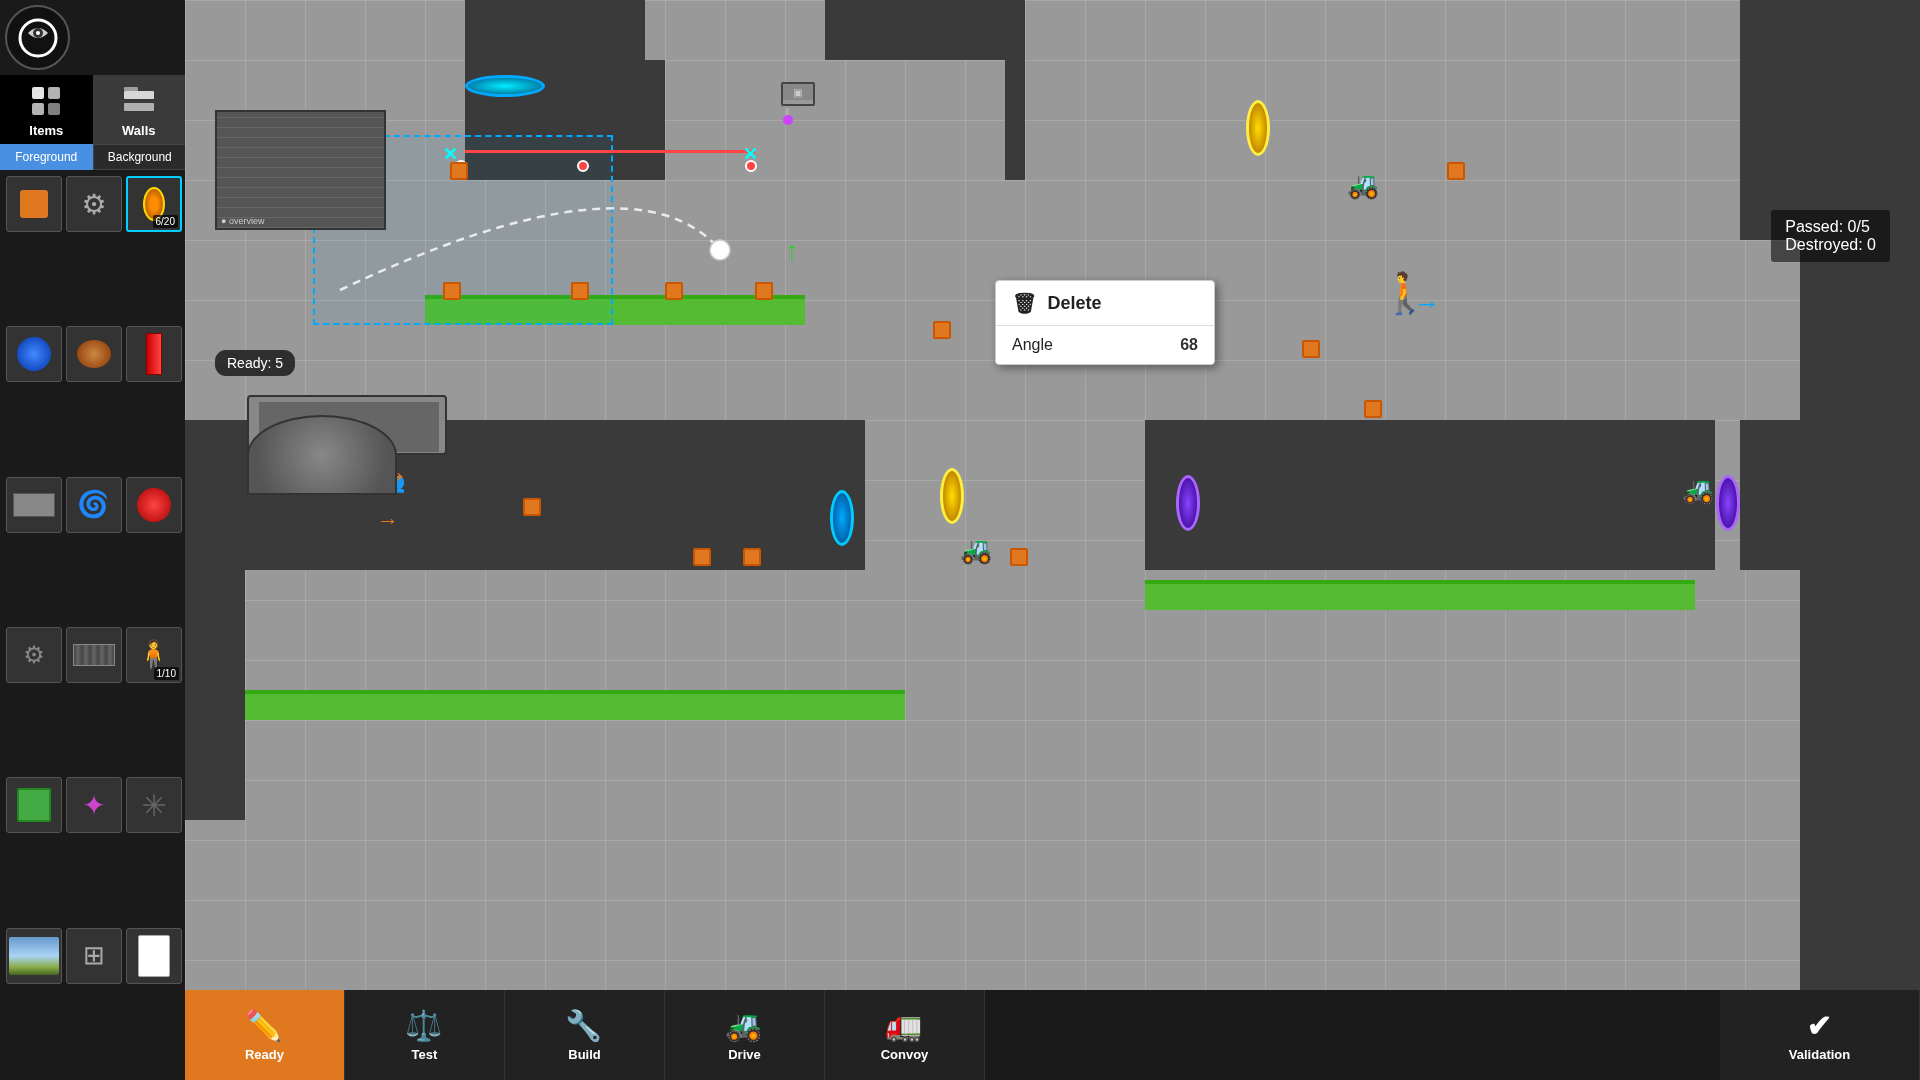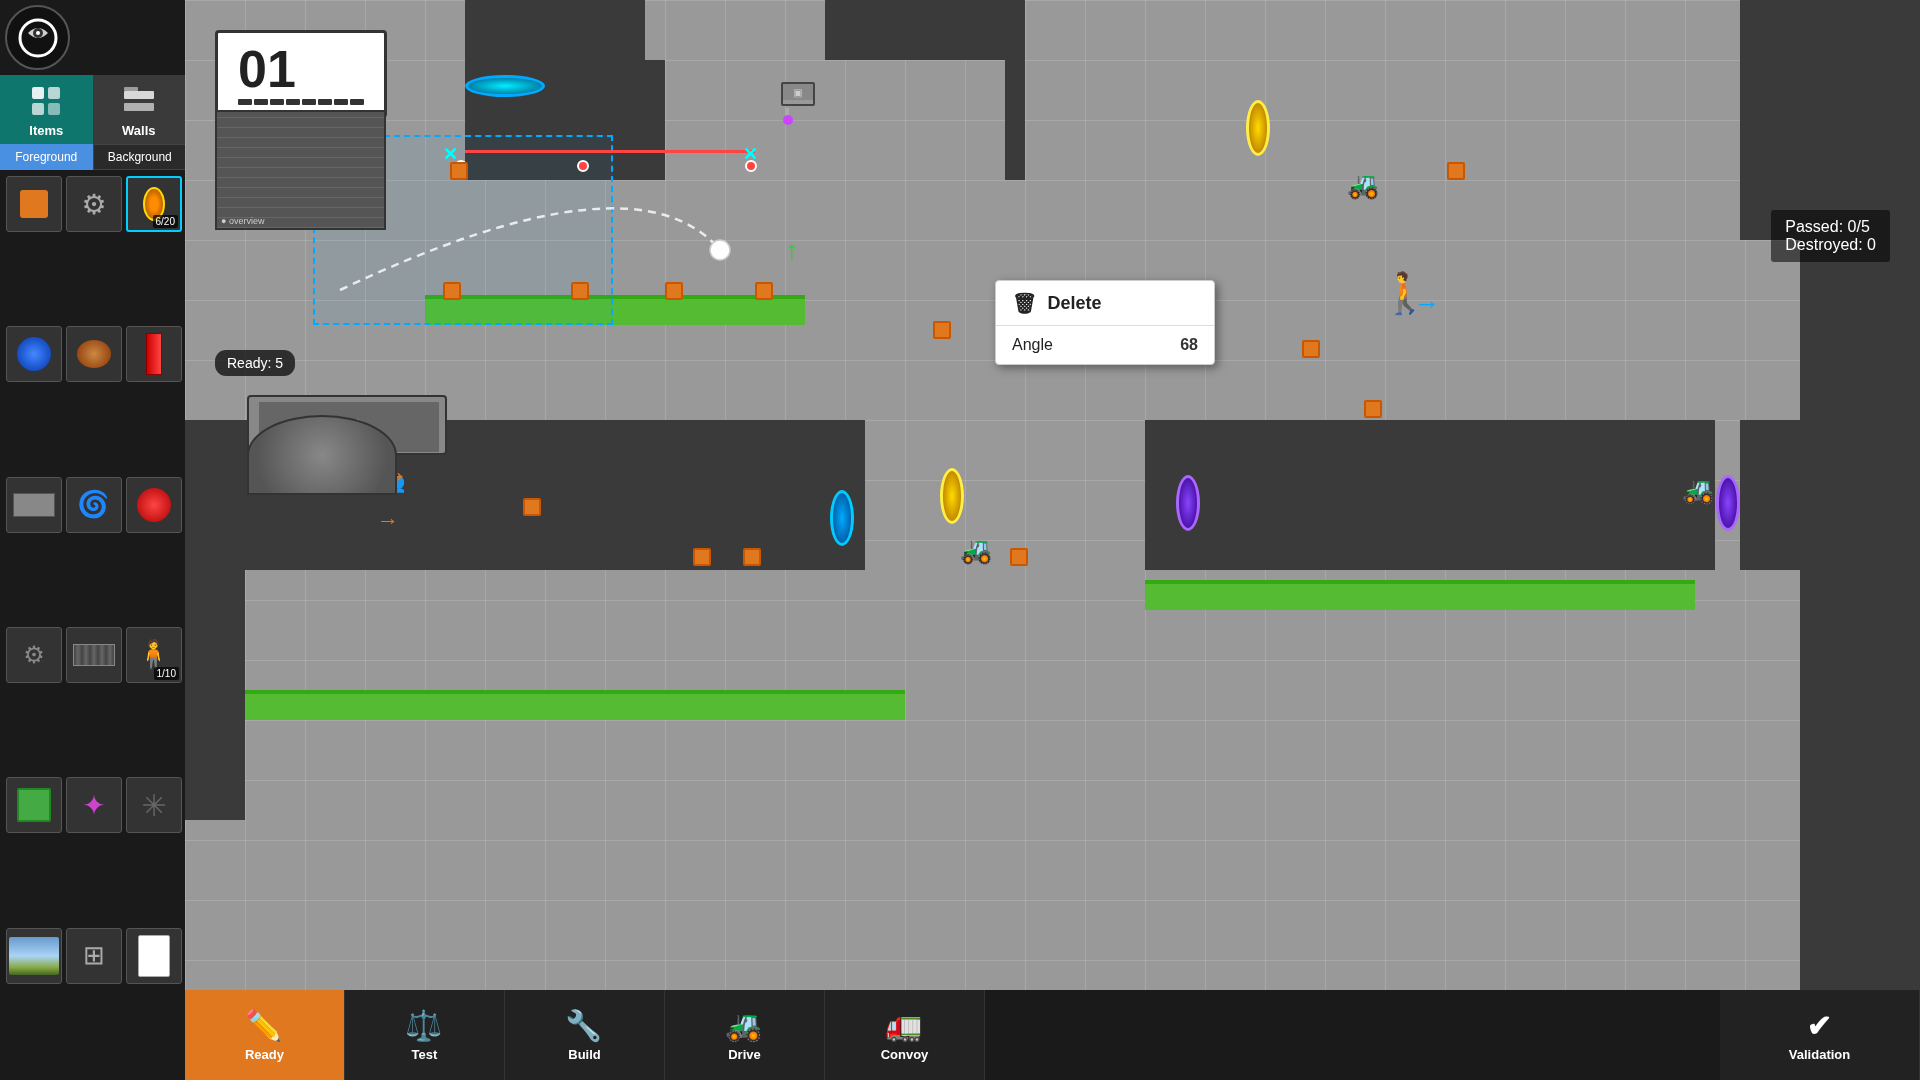--- a/index.html
+++ b/index.html
@@ -33,21 +33,21 @@
 
     .tab-btn {
       flex: 1;
       padding: 8px 4px 6px;
       display: flex; flex-direction: column; align-items: center;
       cursor: pointer;
       border: none;
       font-size: 13px; color: white;
       font-weight: bold;
     }
-    .tab-btn.active { background: #0f766e; }
+    .tab-btn.active { background: #000000; }
     .tab-btn.inactive { background: #3a3a3a; }
 
     .tab-icon {
       width: 36px; height: 36px;
       margin-bottom: 4px;
     }
 
     #fg-bg-row {
       display: flex;
       width: 187px;
@@ -616,33 +616,20 @@
     <div style="position:absolute; right:540px; top:170px; font-size:26px; color:#888;">🚜</div>
     <div style="position:absolute; right:205px; top:475px; font-size:26px; color:#888;">🚜</div>
 
     <div style="position:absolute; left:596px; top:82px; width:34px; height:24px; background:#999; border:2px solid #444; border-radius:2px;">
       <div style="width:100%; height:80%; background:#888; display:flex; align-items:center; justify-content:center; font-size:10px; color:#ccc;">▣</div>
     </div>
     <div style="position:absolute; left:600px; top:108px; width:4px; height:10px; background:#aaa;"></div>
 
     <div style="position:absolute; left:598px; top:115px; width:10px; height:10px; background:#cc44ff; border-radius:50%;"></div>
 
-    <div id="level-display">
-      <span>01</span>
-      <div id="level-dots">
-        <div class="level-dot"></div>
-        <div class="level-dot"></div>
-        <div class="level-dot"></div>
-        <div class="level-dot"></div>
-        <div class="level-dot"></div>
-        <div class="level-dot"></div>
-        <div class="level-dot"></div>
-        <div class="level-dot"></div>
-      </div>
-    </div>
 
     <div id="minimap">
       <div id="minimap-inner"></div>
       <div id="minimap-label" style="font-size:9px;">● overview</div>
     </div>
 
     <div id="ready-badge">
       <span>Ready: 5</span>
     </div>
 

